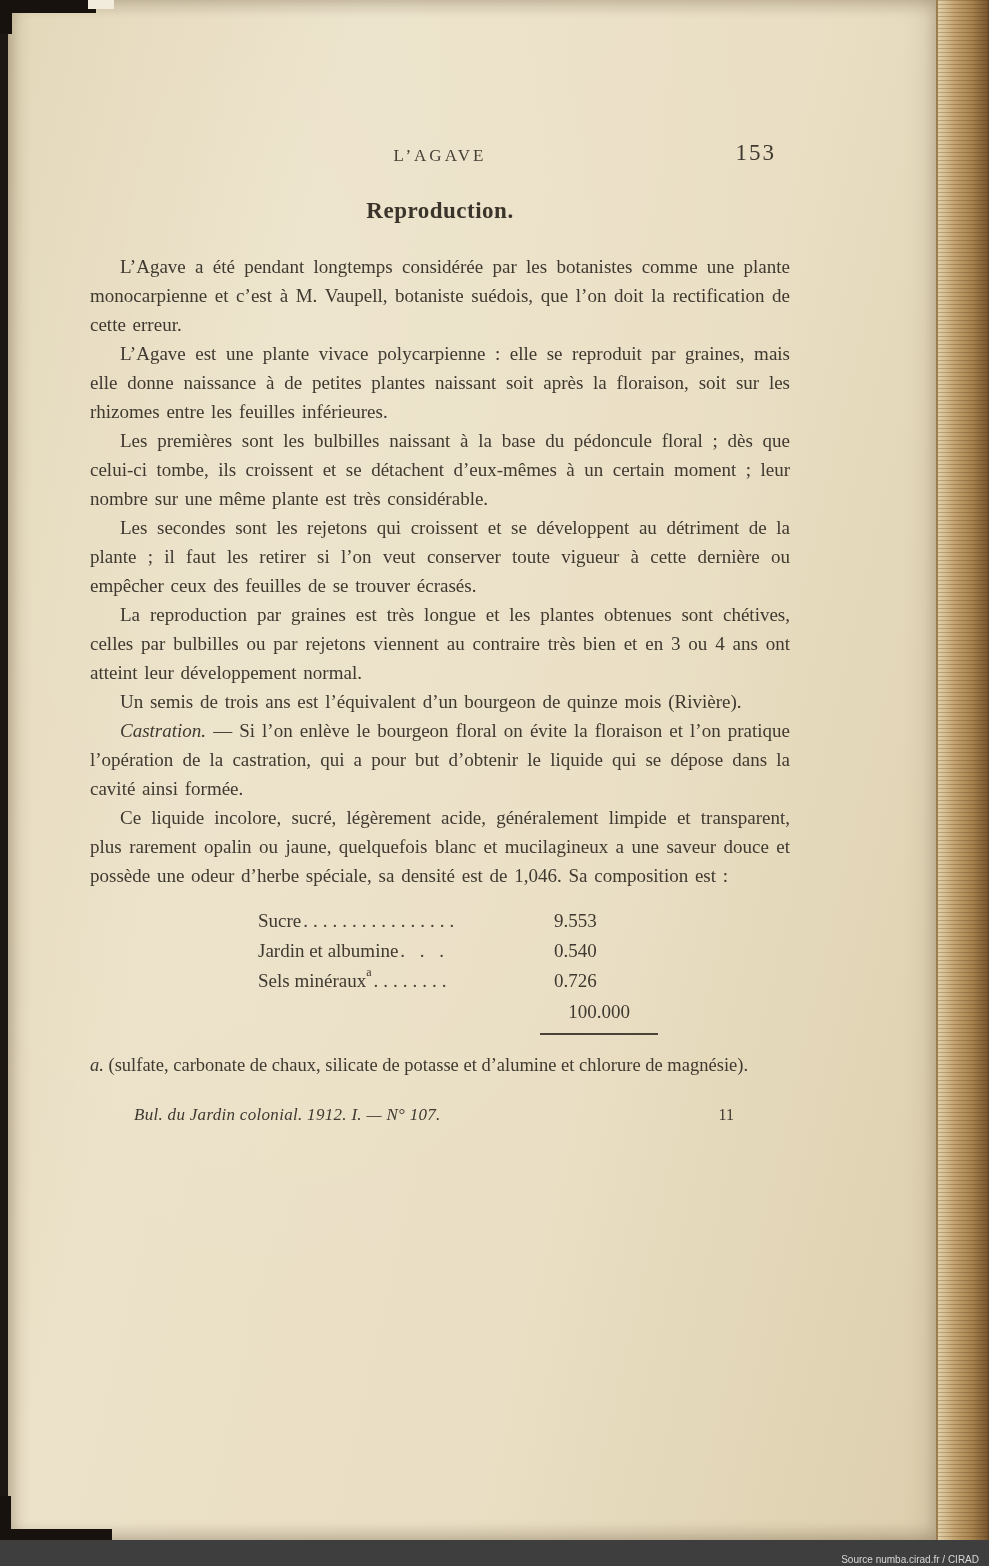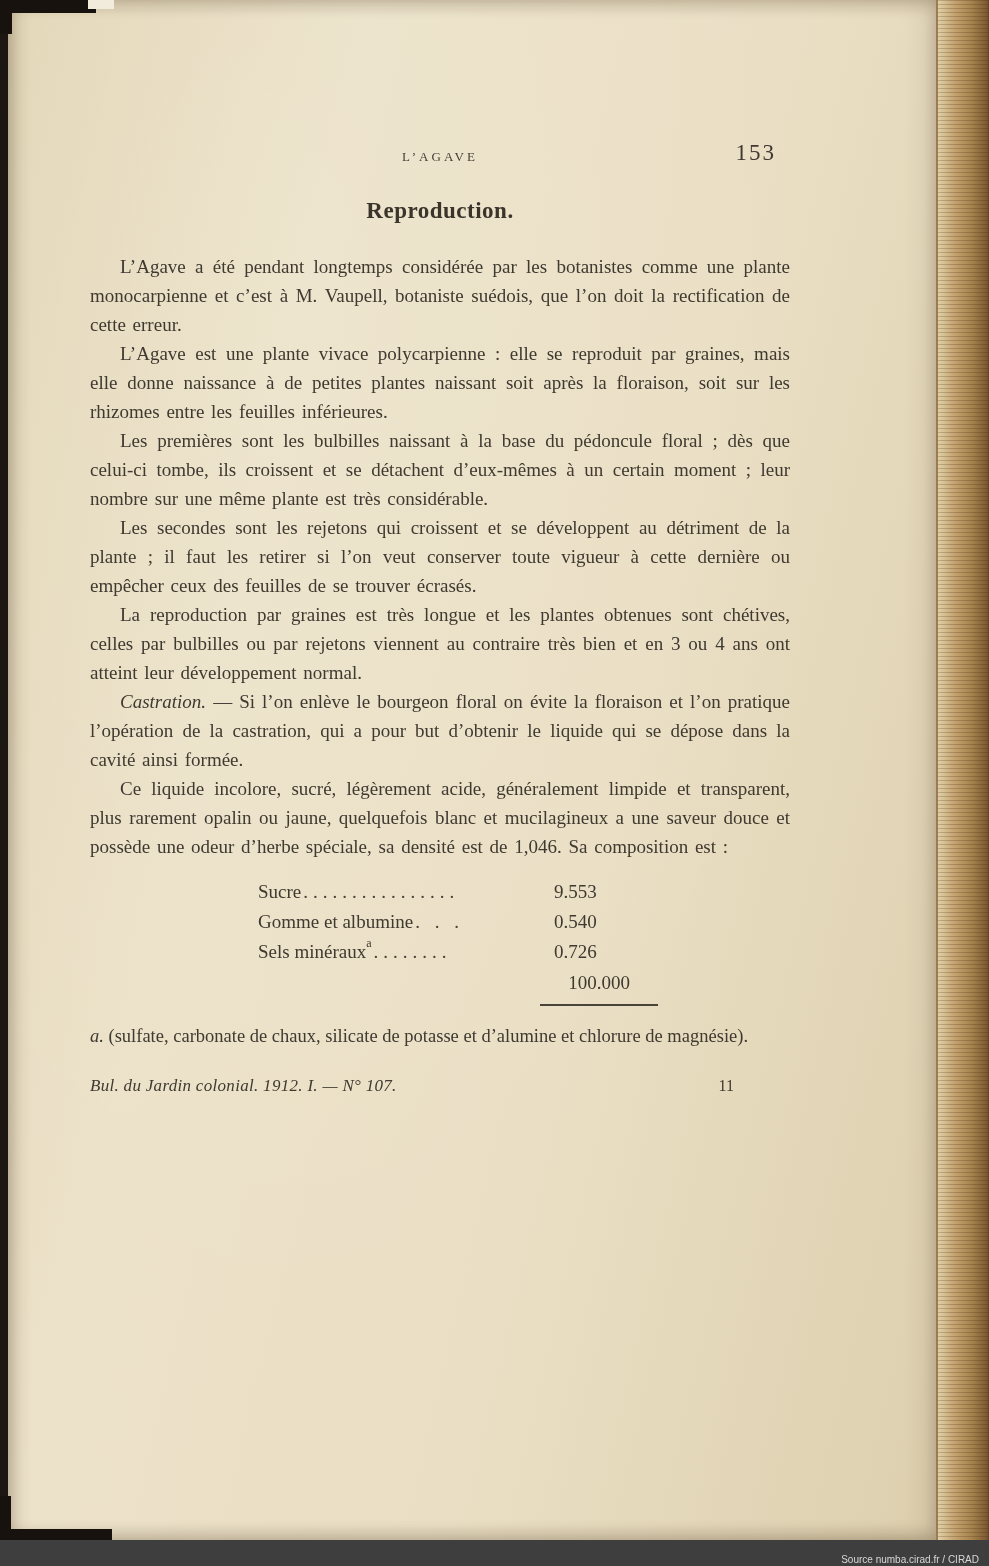--- a/index.html
+++ b/index.html
@@ -59,21 +59,21 @@
   }
   
   .content {
     position: absolute;
     left: 82px; top: 140px;
     width: 700px;
     font-size: 19px;
     line-height: 29px;
   }
   .running-head { position: relative; height: 26px; text-align: center; }
-  .running-title { font-size: 13px; letter-spacing: 3px; color: #453f35; }
+  .running-title { font-size: 17px; letter-spacing: 3px; color: #453f35; }
   .folio { position: absolute; right: 14px; top: -2px; font-size: 23px; letter-spacing: 2px; }
   .section-title {
     text-align: center;
     font-size: 23px;
     font-weight: bold;
     letter-spacing: 0.5px;
     margin: 30px 0 27px 0;
     color: #3a342b;
   }
   p.para { margin: 0; text-indent: 30px; text-align: justify; word-spacing: 2px; }
@@ -98,21 +98,21 @@
   .comp-total {
     margin-left: auto;
     width: 118px;
     text-align: center;
     border-bottom: 2px solid #49433a;
     padding: 3px 0 8px 0;
     line-height: 26px;
   }
   .footnote { margin-top: 16px; text-align: justify; font-size: 18.5px; }
   .page-footer { display: flex; margin-top: 20px; font-size: 17px; align-items: baseline; }
-  .footer-left { font-style: italic; letter-spacing: 0.3px; }
+  .footer-left { font-style: italic; letter-spacing: 0.3px; margin-left: 44px; }
   .footer-right { margin-left: auto; padding-right: 56px; font-size: 16px; }
 </style>
 </head>
 <body>
 
 <div class="stage">
 
   <div class="paper">
     <div class="content">
 
@@ -121,34 +121,35 @@
         <span class="folio">153</span>
       </div>
 
       <div class="section-title">Reproduction.</div>
 
       <p class="para">L’Agave a été pendant longtemps considérée par les botanistes comme une plante monocarpienne et c’est à M. Vaupell, botaniste suédois, que l’on doit la rectification de cette erreur.</p>
       <p class="para">L’Agave est une plante vivace polycarpienne : elle se reproduit par graines, mais elle donne naissance à de petites plantes naissant soit après la floraison, soit sur les rhizomes entre les feuilles inférieures.</p>
       <p class="para">Les premières sont les bulbilles naissant à la base du pédoncule floral ; dès que celui-ci tombe, ils croissent et se détachent d’eux-mêmes à un certain moment ; leur nombre sur une même plante est très considérable.</p>
       <p class="para">Les secondes sont les rejetons qui croissent et se développent au détriment de la plante ; il faut les retirer si l’on veut conserver toute vigueur à cette dernière ou empêcher ceux des feuilles de se trouver écrasés.</p>
       <p class="para">La reproduction par graines est très longue et les plantes obtenues sont chétives, celles par bulbilles ou par rejetons viennent au contraire très bien et en 3 ou 4 ans ont atteint leur développement normal.</p>
+      <p class="para">Un semis de trois ans est l’équivalent d’un bourgeon de quinze mois (Rivière).</p>
 
       <p class="para gap-top"><span class="lead-italic">Castration.</span><span> — Si l’on enlève le bourgeon floral on évite la floraison et l’on pratique l’opération de la castration, qui a pour but d’obtenir le liquide qui se dépose dans la cavité ainsi formée.</span></p>
 
       <p class="para">Ce liquide incolore, sucré, légèrement acide, généralement limpide et transparent, plus rarement opalin ou jaune, quelquefois blanc et mucilagineux a une saveur douce et possède une odeur d’herbe spéciale, sa densité est de 1,046. Sa composition est :</p>
 
       <div class="comp-table">
         <div class="comp-row">
           <span class="comp-label">Sucre</span>
             <sup class="comp-sup"></sup>
             <span class="comp-leader">................</span>
             <span class="comp-value">9.553</span>
         </div>
         <div class="comp-row">
-          <span class="comp-label">Gomme et albumine</span>
+          <span class="comp-label">Jardin et albumine</span>
             <sup class="comp-sup"></sup>
             <span class="comp-leader">. . .</span>
             <span class="comp-value">0.540</span>
         </div>
         <div class="comp-row">
           <span class="comp-label">Sels minéraux</span>
             <sup class="comp-sup">a</sup>
             <span class="comp-leader">........</span>
             <span class="comp-value">0.726</span>
         </div>

